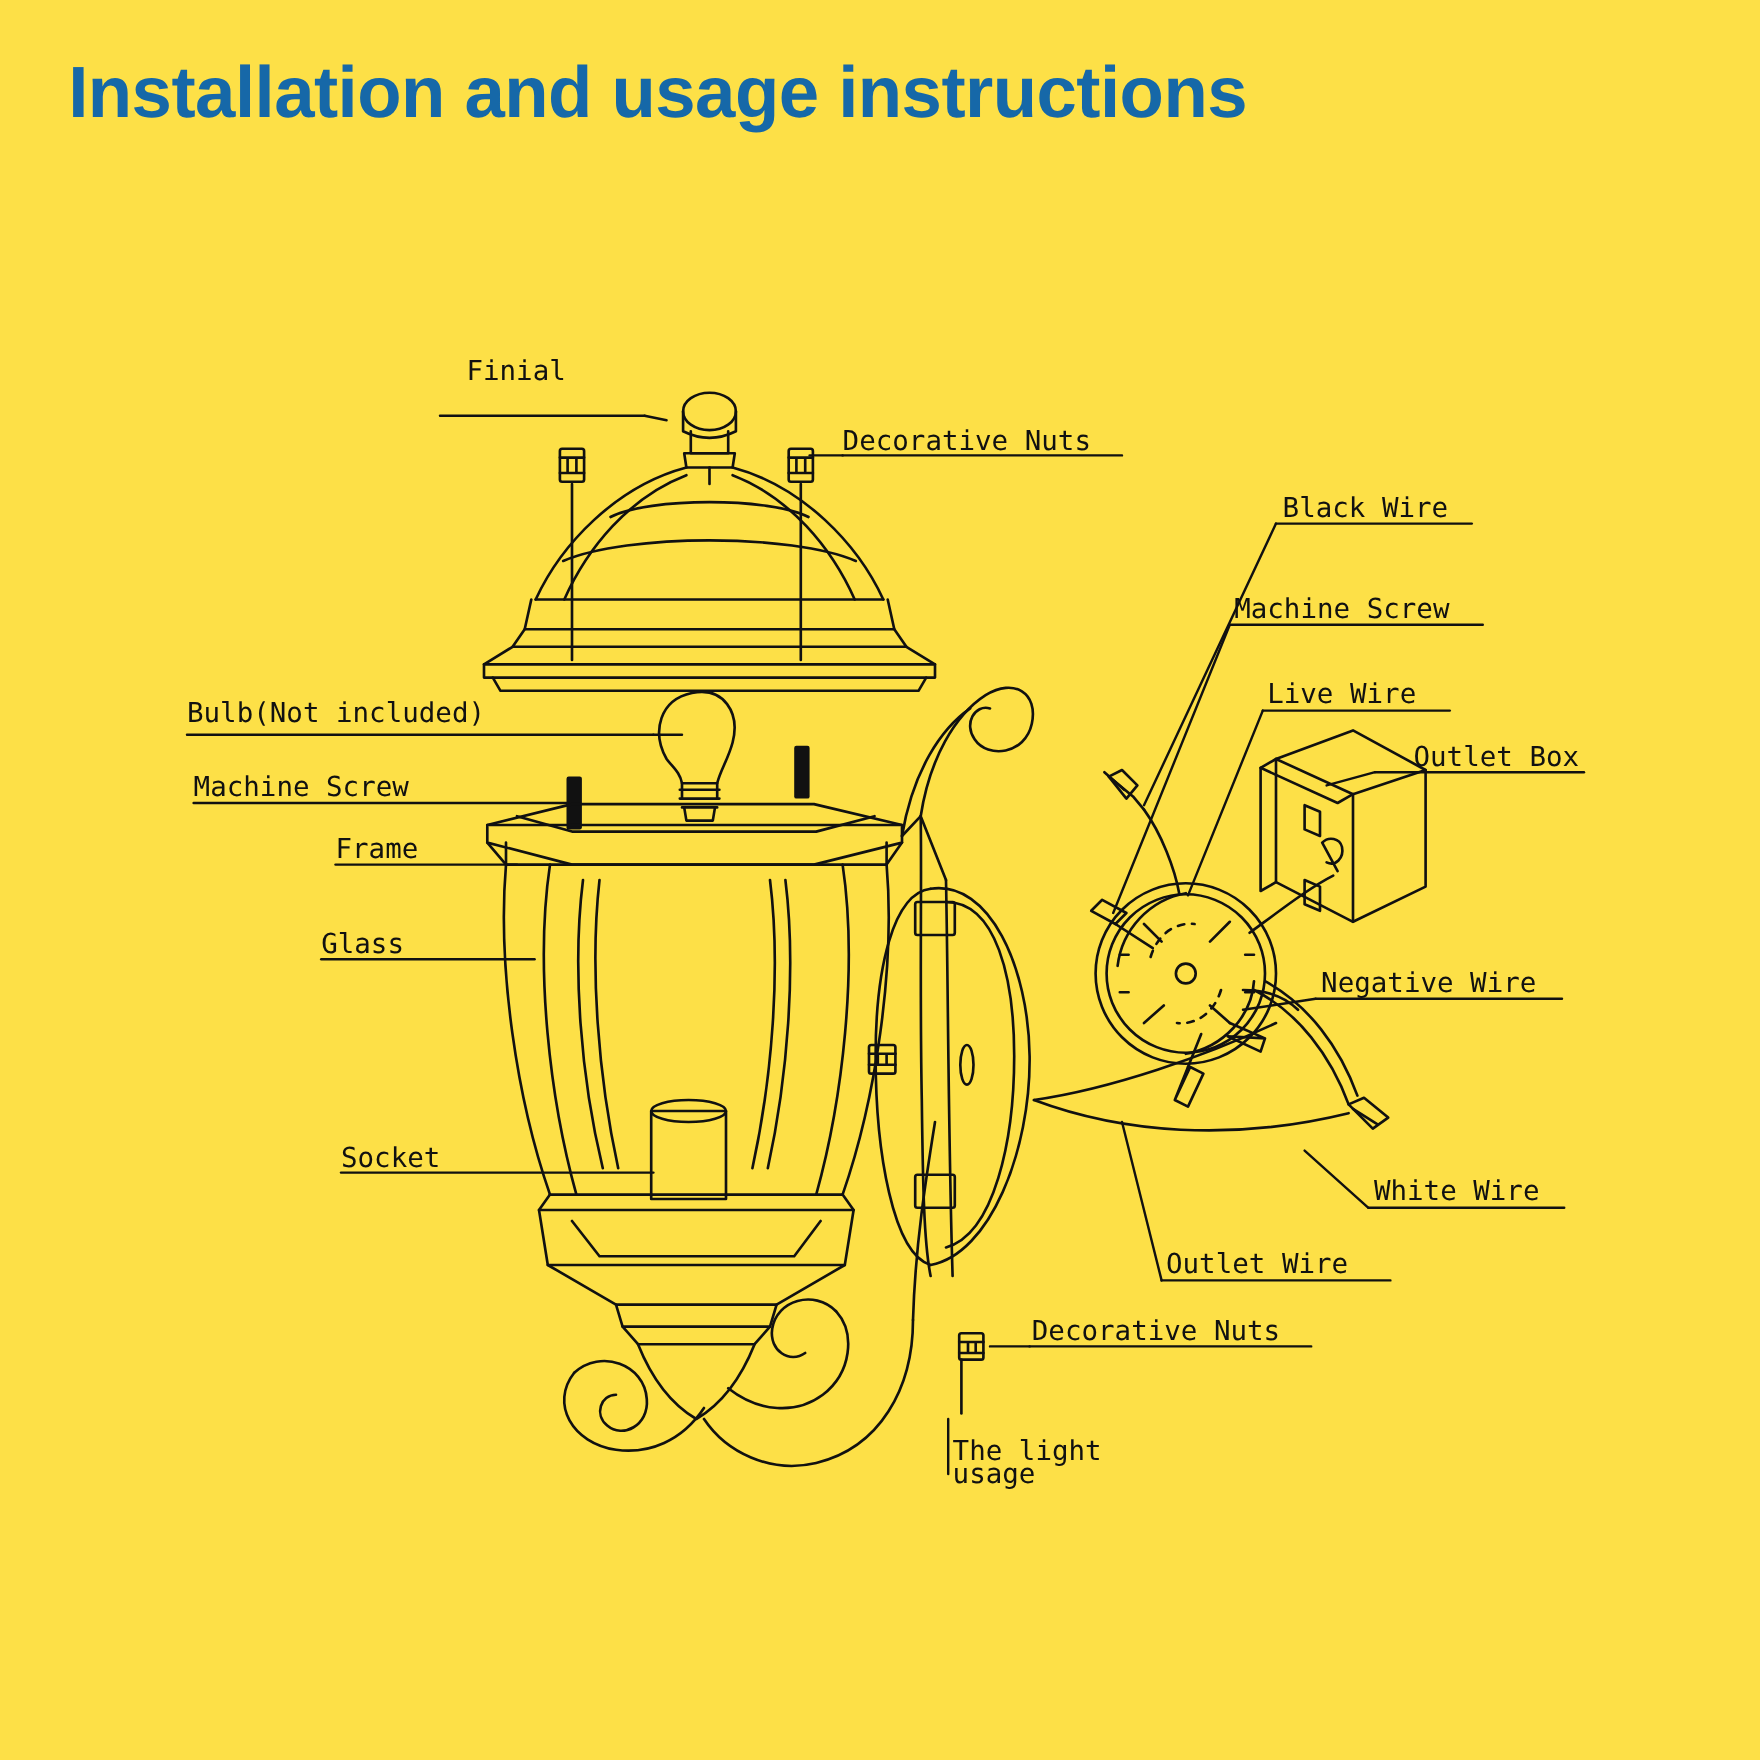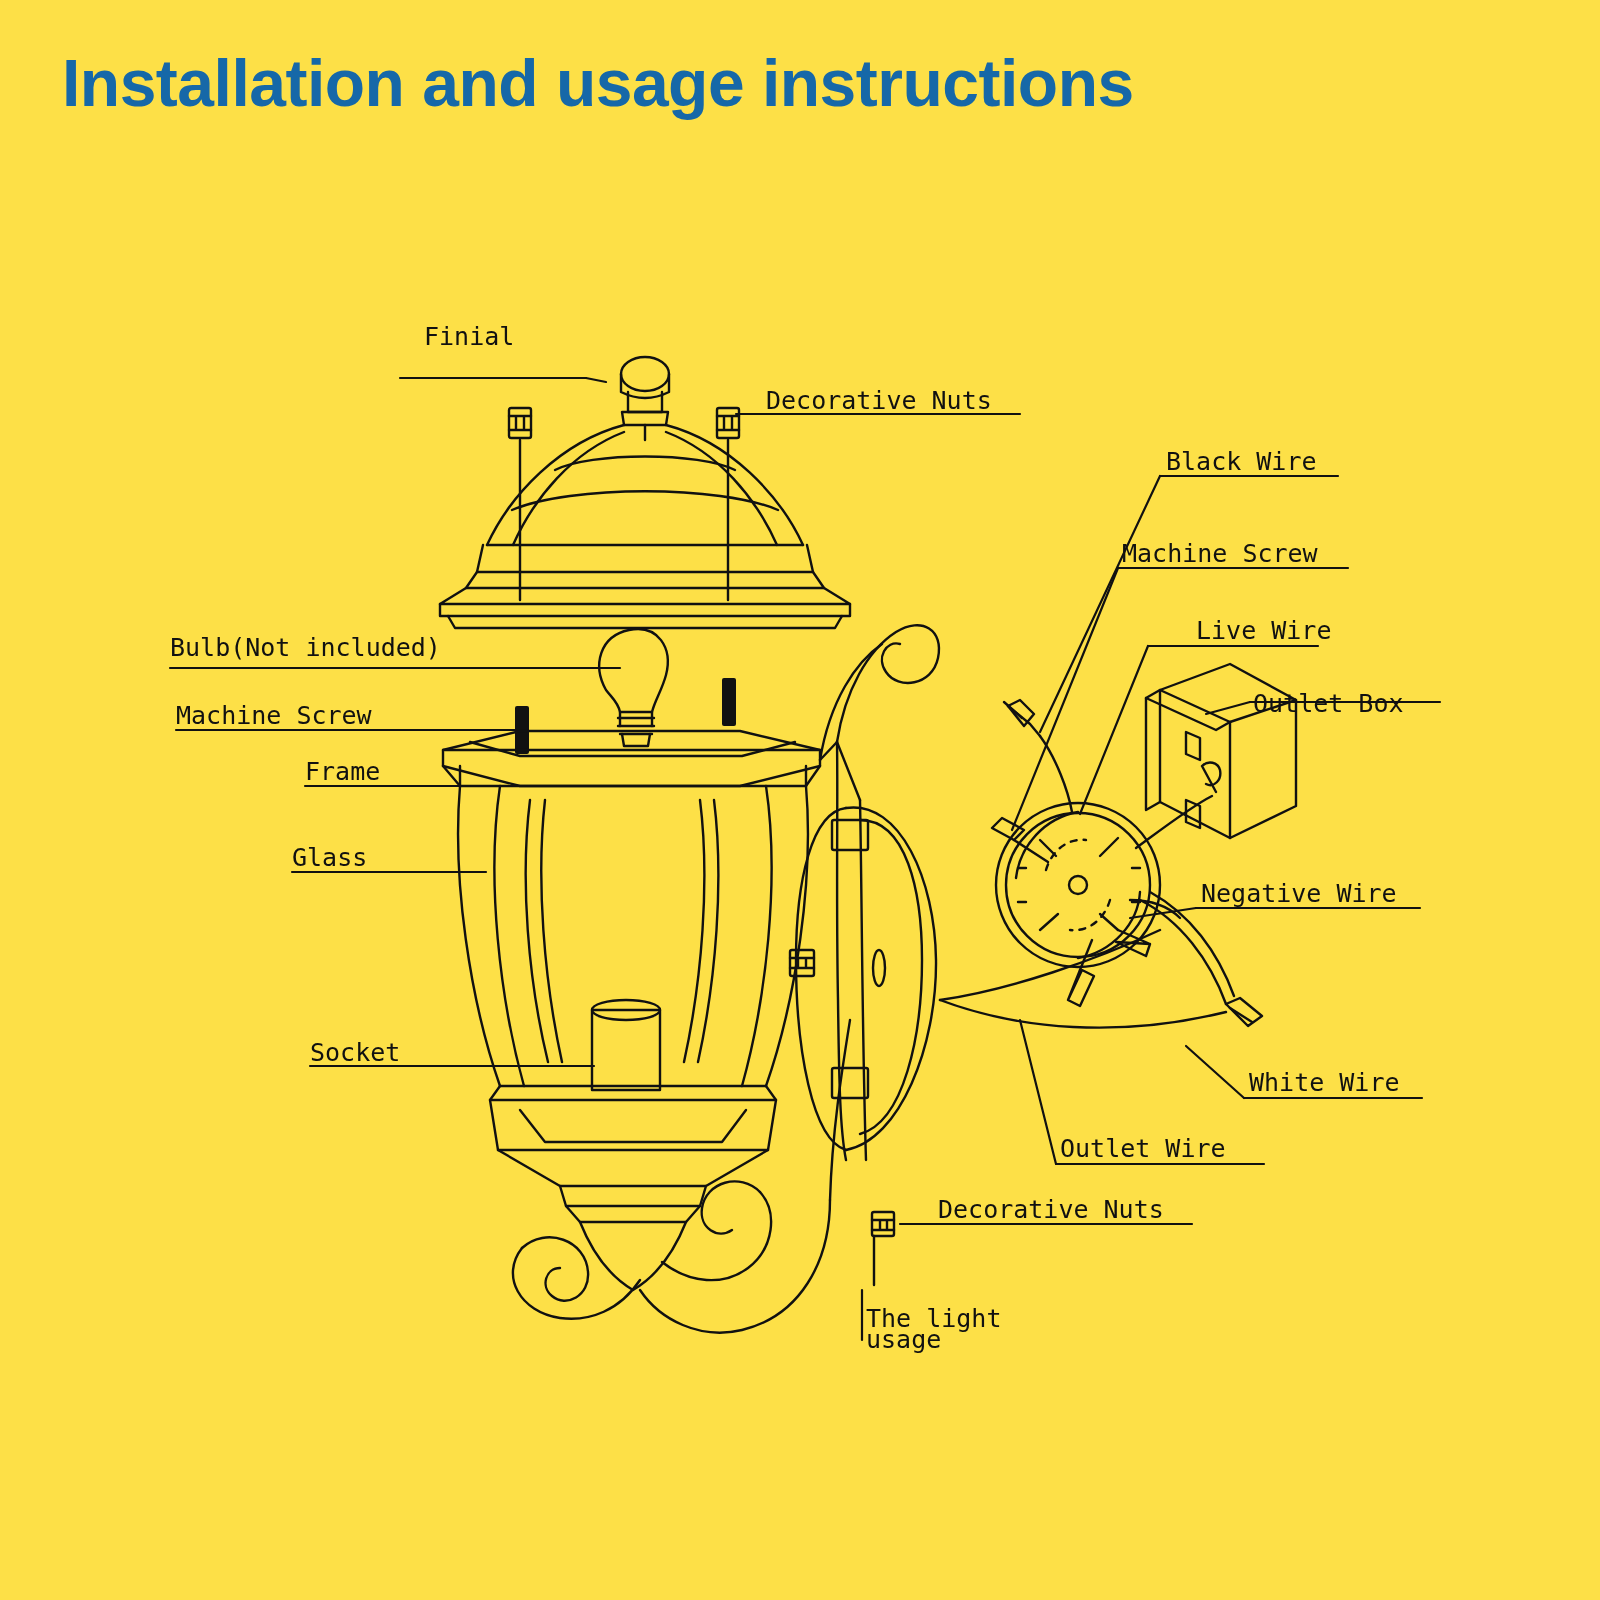--- a/index.html
+++ b/index.html
@@ -280,22 +280,22 @@
   <div class="lbl" style="left:424px; top:322px;">Finial</div>
   <div class="lbl" style="left:766px; top:386px;">Decorative Nuts</div>
   <div class="lbl" style="left:170px; top:633px;">Bulb(Not included)</div>
   <div class="lbl" style="left:176px; top:701px;">Machine Screw</div>
   <div class="lbl" style="left:305px; top:757px;">Frame</div>
   <div class="lbl" style="left:292px; top:843px;">Glass</div>
   <div class="lbl" style="left:310px; top:1038px;">Socket</div>
 
   <div class="lbl" style="left:1166px; top:447px;">Black Wire</div>
   <div class="lbl" style="left:1122px; top:539px;">Machine Screw</div>
-  <div class="lbl" style="left:1196px; top:616px;">Live Wire</div>
-  <div class="lbl" style="left:1253px; top:673px;margin-top:16px;">Outlet Box</div>
+  <div class="lbl" style="left:1152px; top:616px;">Live Wire</div>
+  <div class="lbl" style="left:1285px; top:673px;">Outlet Box</div>
   <div class="lbl" style="left:1201px; top:879px;">Negative Wire</div>
   <div class="lbl" style="left:1249px; top:1068px;">White Wire</div>
   <div class="lbl" style="left:1060px; top:1134px;">Outlet Wire</div>
   <div class="lbl" style="left:938px; top:1195px;">Decorative Nuts</div>
   <div class="lbl" style="left:866px; top:1288px;margin-top:16px;">The light</div>
   <div class="lbl" style="left:866px; top:1325px;">usage</div>
 
 </div>
 
 </body></html>

